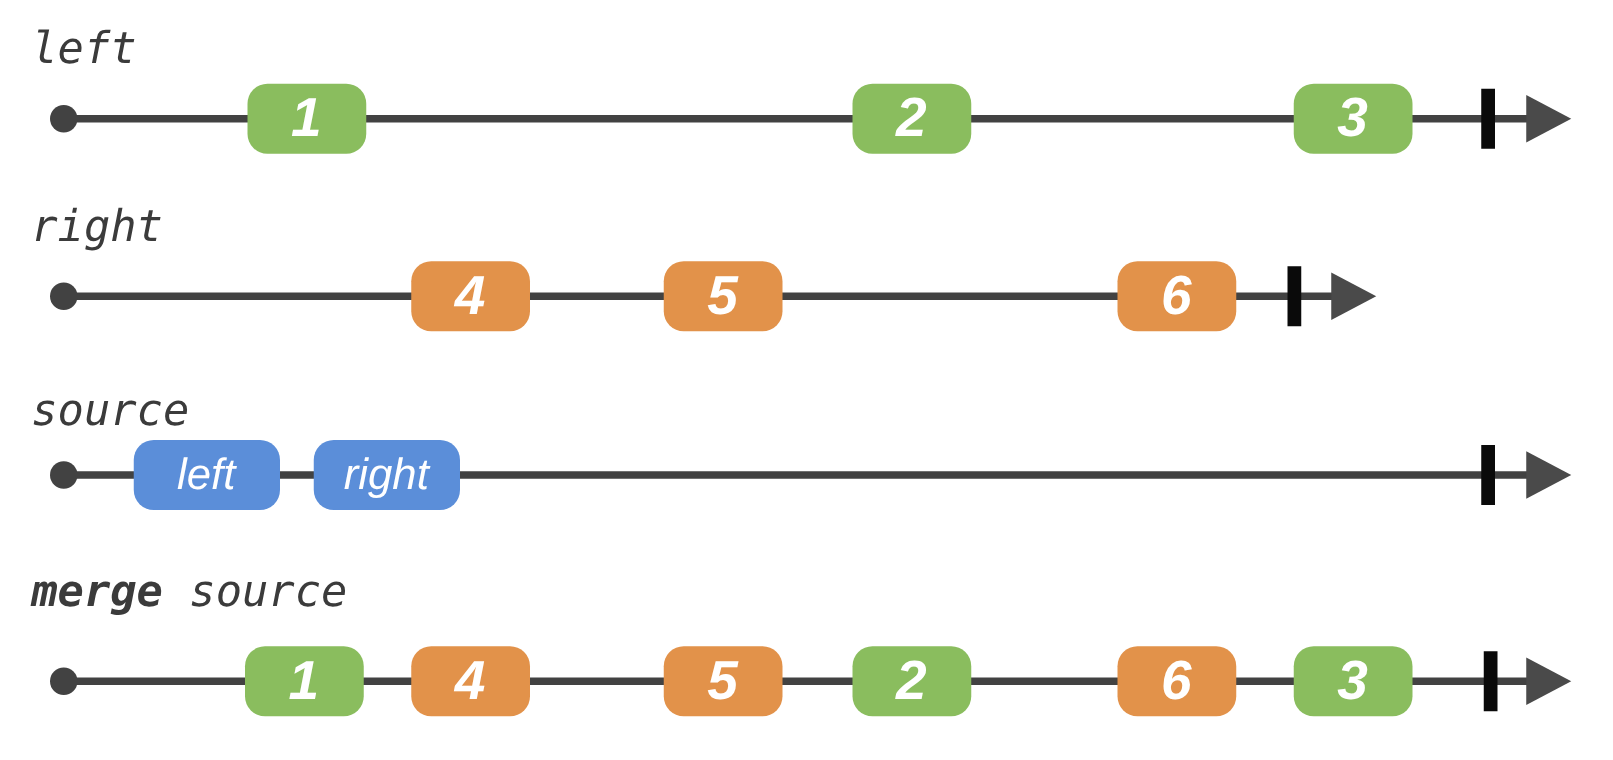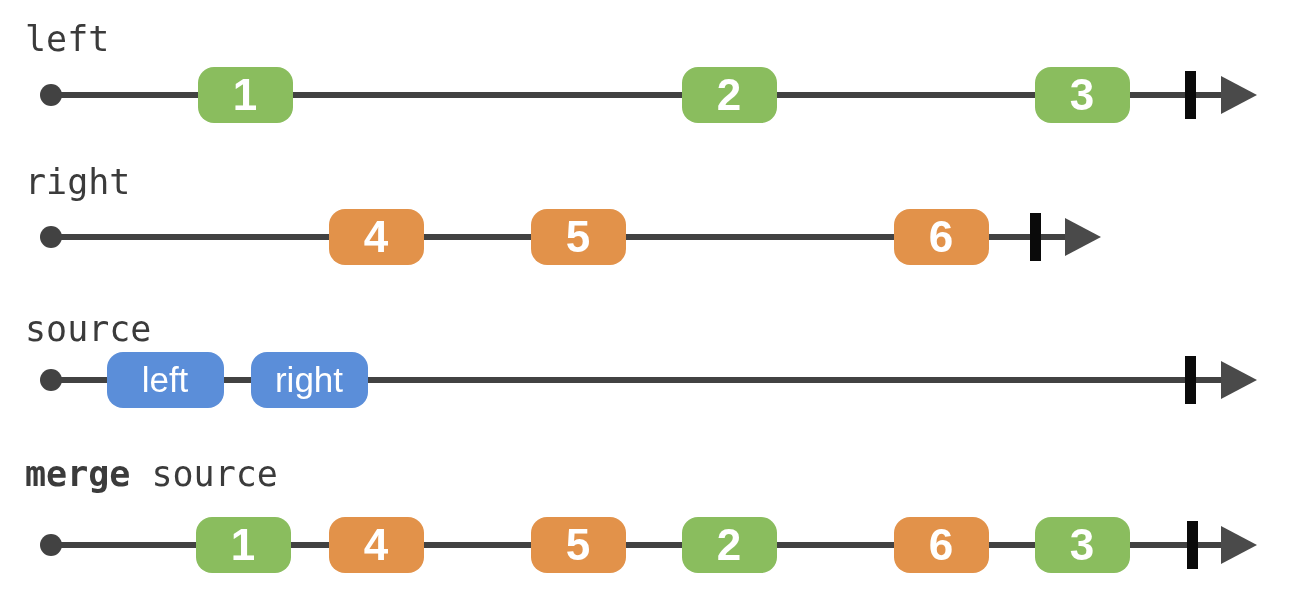--- a/index.html
+++ b/index.html
@@ -3,20 +3,21 @@
 <meta charset="utf-8">
 <style>
   html, body { margin: 0; padding: 0; background: #ffffff; }
   .canvas {
     position: relative;
     width: 1290px;
     height: 608px;
     background: #ffffff;
     overflow: hidden;
     font-family: "Liberation Sans", sans-serif;
+    font-style: italic;
   }
   .row-label {
     position: absolute;
     font-family: "DejaVu Sans Mono", "Liberation Mono", monospace;
     font-size: 35px;
     line-height: 38px;
     color: #3b3b3b;
     white-space: pre;
   }
   .row-label b { font-weight: bold; }

